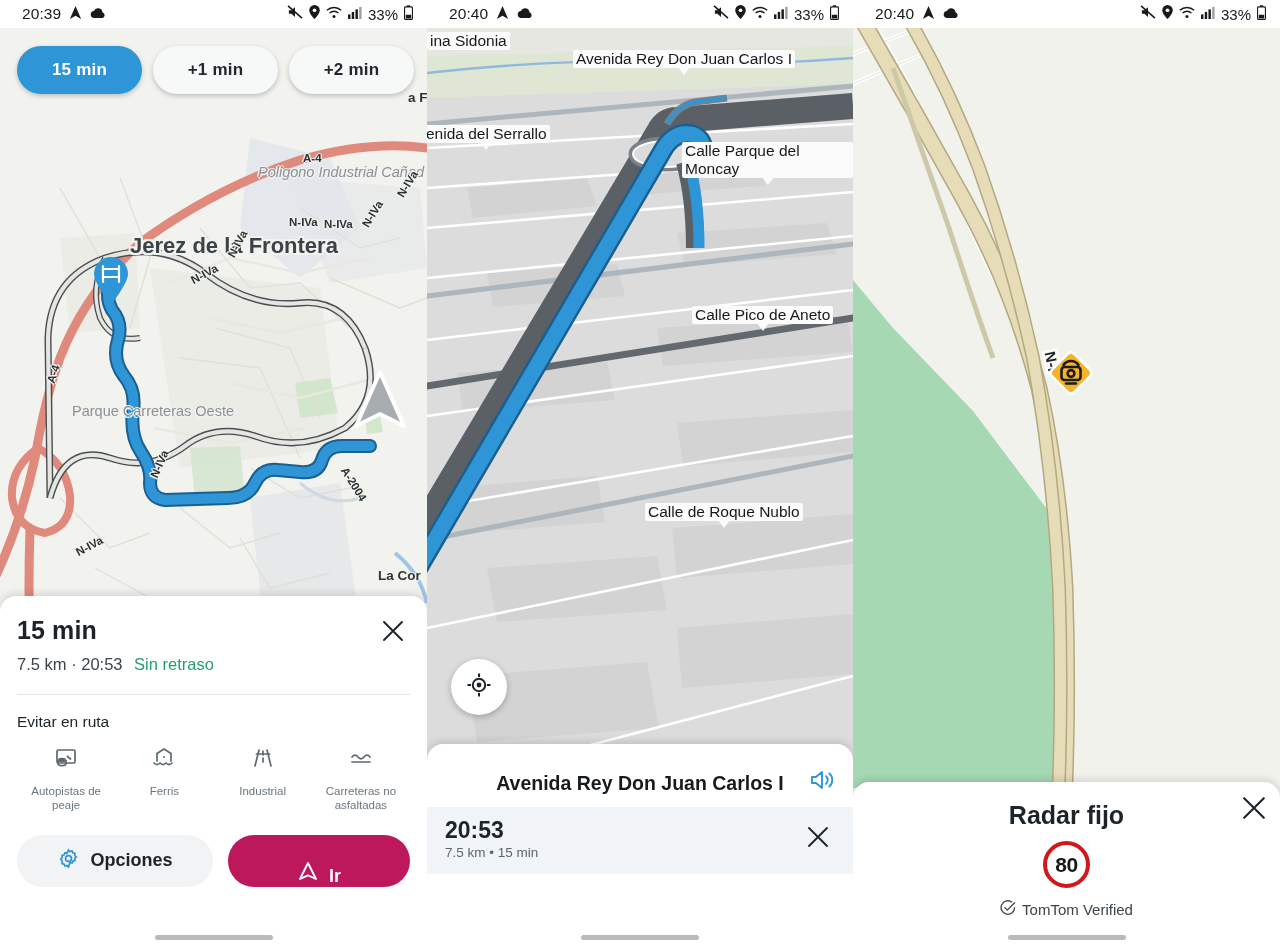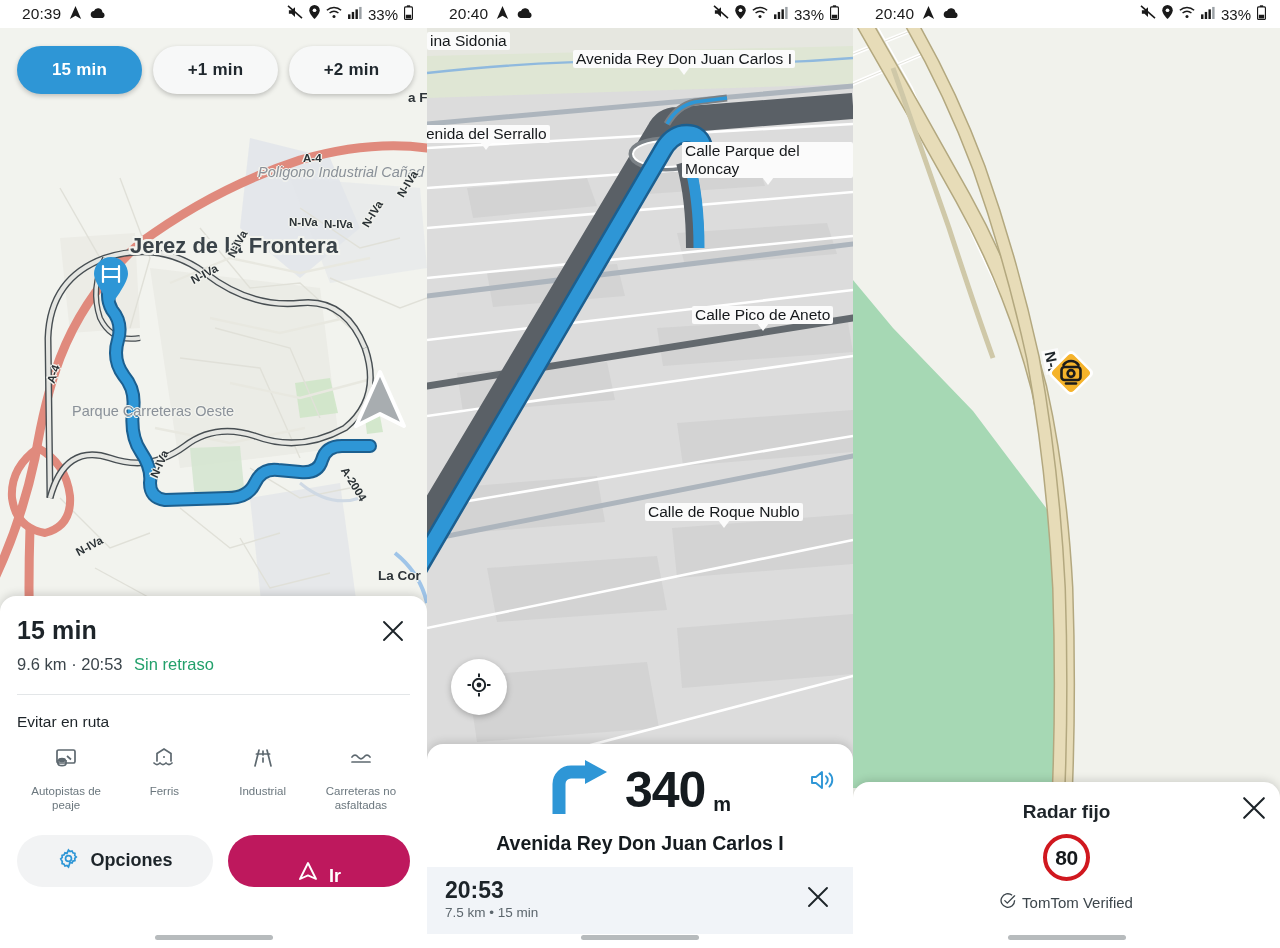--- a/index.html
+++ b/index.html
@@ -93,21 +93,21 @@
   .nav-eta { font-size: 23px; font-weight: 700; color: #1d2429; line-height: 1.15; }
   .nav-eta-sub { font-size: 13.5px; color: #5c666d; margin-top: 2px; }
 
   
   .radarsheet {
     position: absolute; left: 0; right: 0; bottom: 0; top: 782px; z-index: 35;
     background: #fff; border-radius: 16px 16px 0 0; box-shadow: 0 -2px 9px rgba(0,0,0,.14);
     padding: 19px 0 0 0;
   }
   .radar-head { position: relative; text-align: center; }
-  .radar-title { font-size: 19px; font-weight: 700; color: #1d2429; }
+  .radar-title { font-size: 25px; font-weight: 700; color: #1d2429; }
   .radar-x { position: absolute; right: 14px; top: -5px; cursor: pointer; }
   .radar-sign {
     margin: 11px auto 0 auto; width: 47px; height: 47px; border-radius: 50%;
     background: #fff; border: 4px solid #d0181f;
     display: flex; align-items: center; justify-content: center;
   }
   .radar-speed { font-size: 21px; font-weight: 700; color: #15191c; letter-spacing: -.5px; }
   .radar-verified {
     margin-top: 12px; display: flex; align-items: center; justify-content: center; gap: 6px;
     font-size: 15px; color: #3c454b;
@@ -301,21 +301,21 @@
       <div class="chip sel">15 min</div>
       <div class="chip alt">+1 min</div>
       <div class="chip alt">+2 min</div>
     </div>
 
     <div class="sheet1">
       <div class="sheet1-head">
         <div>
           <div class="eta-title">15 min</div>
           <div class="eta-sub">
-            <span>9.6 km</span>
+            <span>7.5 km</span>
             <span>·</span>
             <span>20:53</span>
             <span class="delay">Sin retraso</span>
           </div>
         </div>
         <div class="x-btn">
           <span>
             <svg width="22" height="22" viewBox="0 0 22 22">
                 <path d="M2 2 L20 20 M20 2 L2 20" stroke="#1d2429" stroke-width="1.9" stroke-linecap="round"></path>
               </svg>
@@ -544,30 +544,20 @@
           <path d="M13 1.5 V5"></path>
             <path d="M13 21 V24.5"></path>
             <path d="M1.5 13 H5"></path>
             <path d="M21 13 H24.5"></path>
         </svg>
       </span>
     </div>
 
     <div class="navsheet">
       <div class="nav-main">
-        <div class="nav-dist">
-          <span>
-            <svg width="62" height="56" viewBox="0 0 62 56">
-              <path d="M10 54 V24 a12 12 0 0 1 12-12 h18" fill="none" stroke="#2e96d6" stroke-width="13" stroke-linecap="butt"></path>
-              <path d="M36 0 L58 12 L36 24 Z" fill="#2e96d6"></path>
-            </svg>
-          </span>
-          <span class="nav-num">340</span>
-          <span class="nav-unit">m</span>
-        </div>
         <div class="nav-street">Avenida Rey Don Juan Carlos I</div>
         <div class="sound-btn">
           <span>
             <svg width="26" height="24" viewBox="0 0 26 24" fill="none" stroke="#2e96d6" stroke-width="1.9" stroke-linecap="round" stroke-linejoin="round">
               <path d="M3 9 h4 l6-5 v16 l-6-5 H3 Z"></path>
               <path d="M17 8.2 a5 5 0 0 1 0 7.6"></path>
               <path d="M20.4 5.4 a9 9 0 0 1 0 13.2"></path>
             </svg>
           </span>
         </div>

